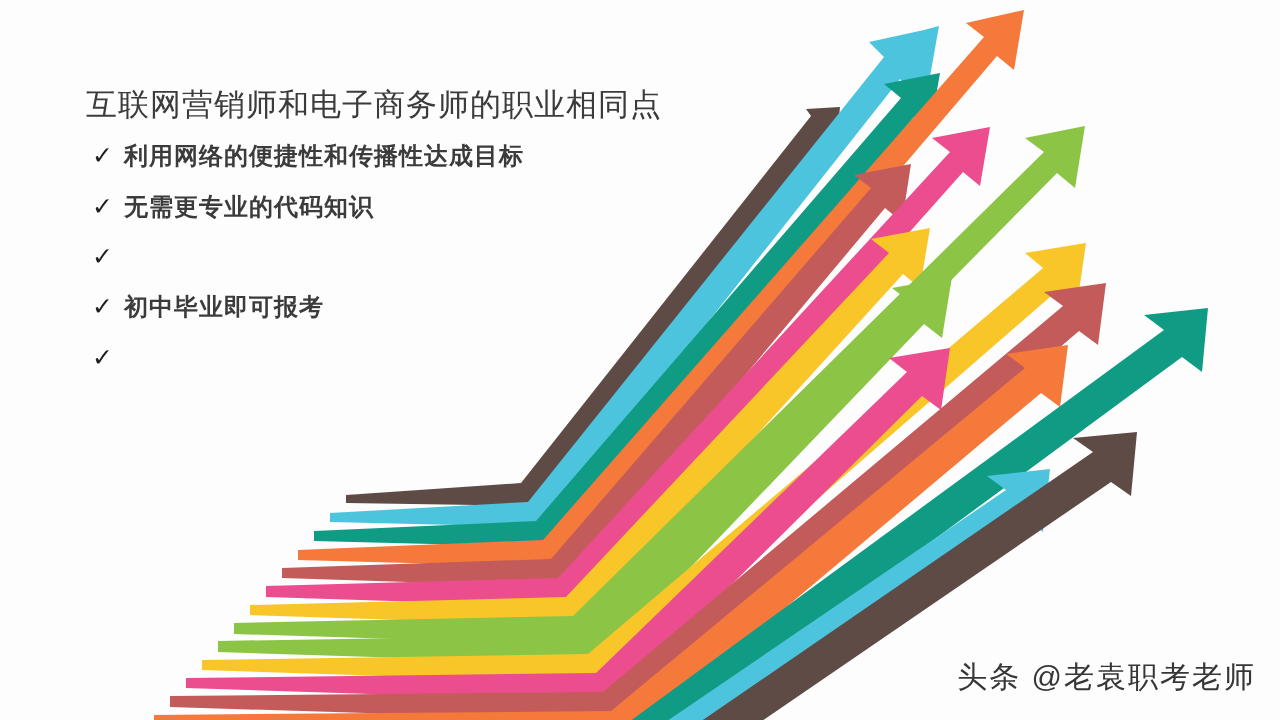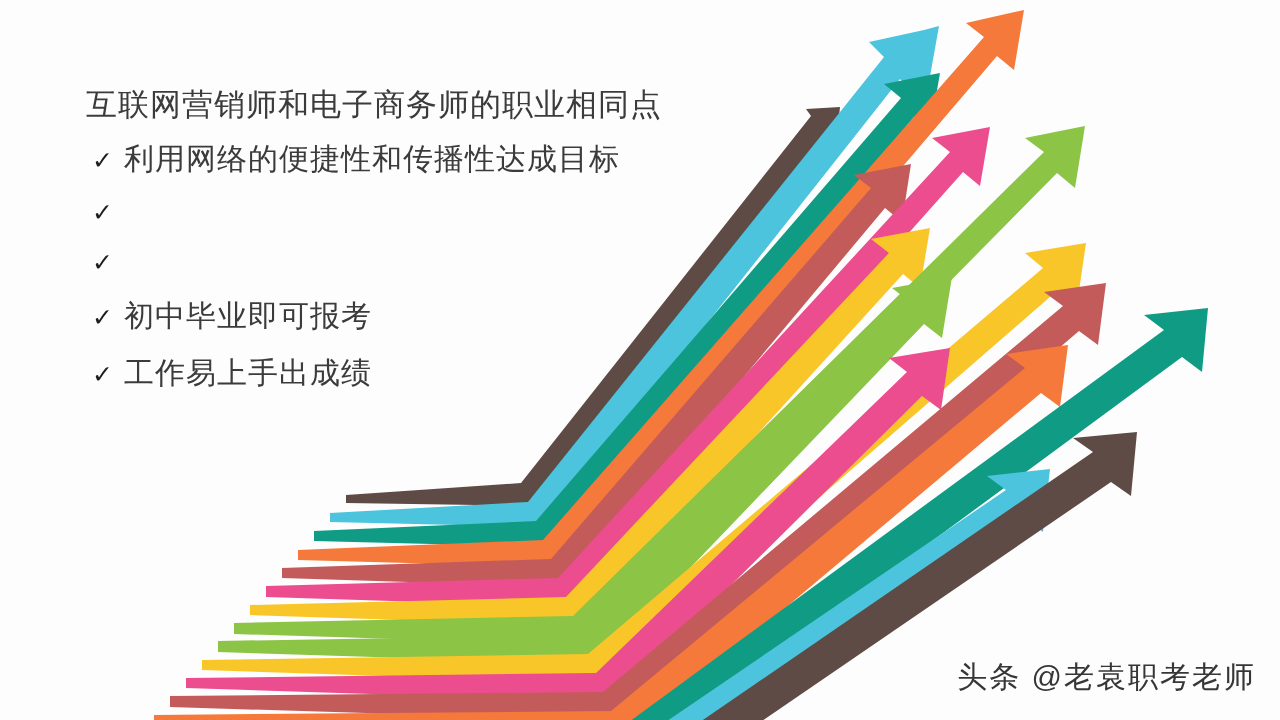--- a/index.html
+++ b/index.html
@@ -49,24 +49,24 @@
     width:38px;
     flex:0 0 38px;
     color:#1d1d1d;
     font-size:25px;
     font-weight:700;
     text-align:left;
     padding-left:6px;
     box-sizing:border-box;
   }
   .bullet-text{
-    font-size:30px;
+    font-size:24px;
     line-height:1.2;
     color:#3b3b3b;
-    font-weight:400;
+    font-weight:700;
     letter-spacing:1px;
   }
   #watermark{
     position:absolute;
     right:24px;bottom:22px;
     font-size:30px;
     font-weight:400;
     color:#262626;
     letter-spacing:2px;
     white-space:nowrap;
@@ -120,30 +120,30 @@
 
   <div id="text-block">
     <h1 class="slide-title">互联网营销师和电子商务师的职业相同点</h1>
     <ul class="bullet-list">
       <li class="bullet-item">
         <span class="bullet-check">✓</span>
         <span class="bullet-text">利用网络的便捷性和传播性达成目标</span>
       </li>
       <li class="bullet-item">
         <span class="bullet-check">✓</span>
+        <span class="bullet-text">无需更专业的代码知识</span>
       </li>
       <li class="bullet-item">
         <span class="bullet-check">✓</span>
       </li>
       <li class="bullet-item">
         <span class="bullet-check">✓</span>
         <span class="bullet-text">初中毕业即可报考</span>
       </li>
       <li class="bullet-item">
         <span class="bullet-check">✓</span>
-        <span class="bullet-text">工作易上手出成绩</span>
       </li>
     </ul>
   </div>
 
   <div id="watermark">头条 @老袁职考老师</div>
 
 </div>
 
 </body></html>

